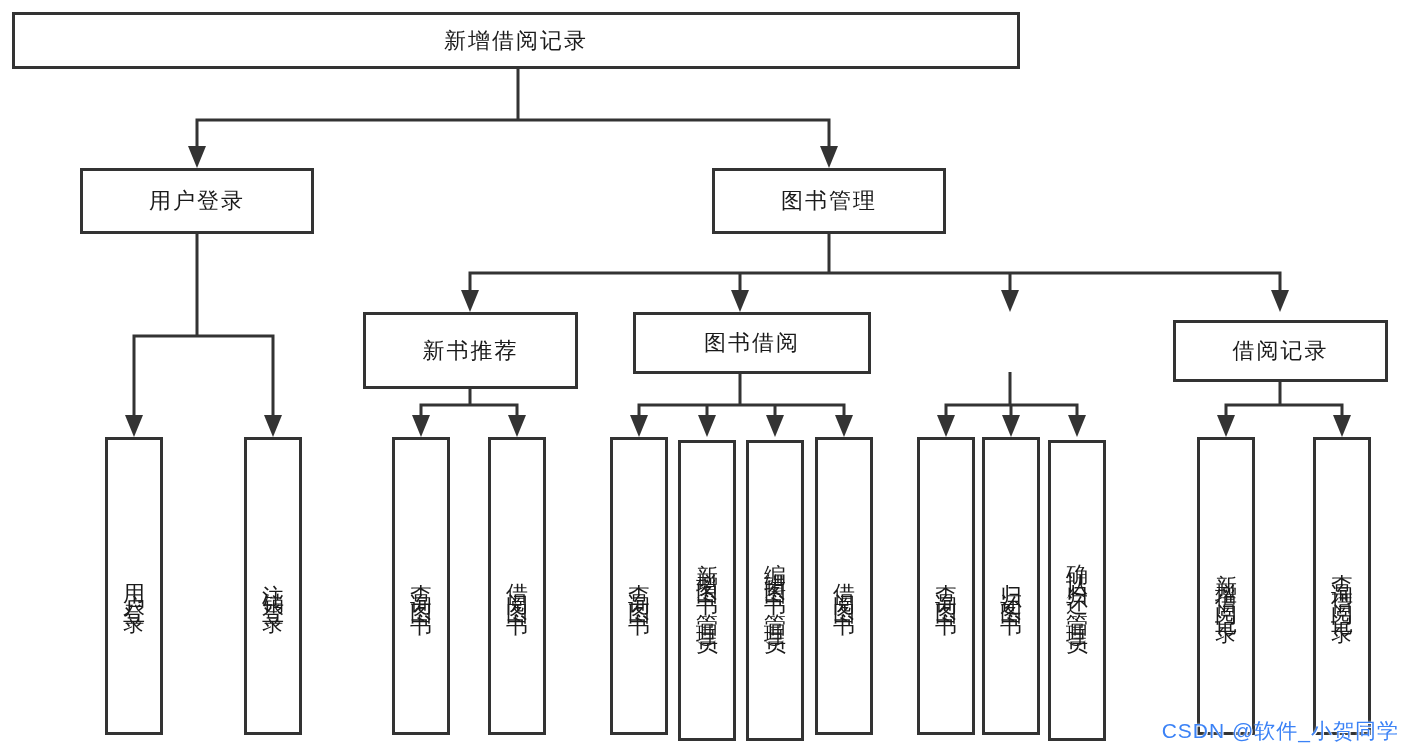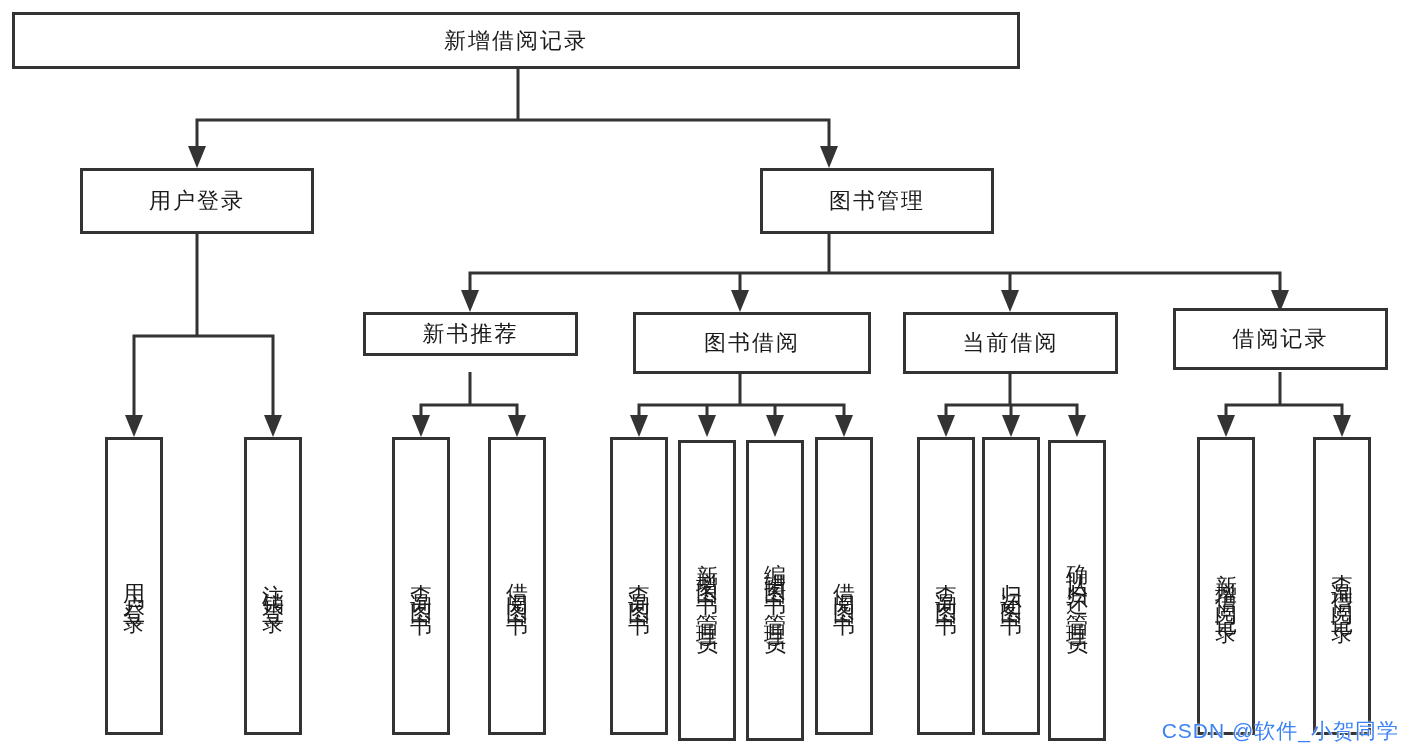--- a/index.html
+++ b/index.html
@@ -121,34 +121,31 @@
     </g>
   </svg>
 
   <div class="node hbox" style="left:12px; top:12px; width:1008px; height:57px;">
     <span class="label">新增借阅记录</span>
   </div>
 
   <div class="node hbox" style="left:80px; top:168px; width:234px; height:66px;">
     <span class="label">用户登录</span>
   </div>
-  <div class="node hbox" style="left:712px; top:168px; width:234px; height:66px;margin-left:48px;">
+  <div class="node hbox" style="left:712px; top:168px; width:234px; height:66px;">
     <span class="label">图书管理</span>
   </div>
 
-  <div class="node hbox" style="left:363px; top:312px; width:215px; height:44px;">
+  <div class="node hbox" style="left:363px; top:312px; width:215px; height:77px;">
     <span class="label">新书推荐</span>
   </div>
   <div class="node hbox" style="left:633px; top:312px; width:238px; height:62px;">
     <span class="label">图书借阅</span>
   </div>
-  <div class="node hbox" style="left:903px; top:312px; width:215px; height:62px;">
-    <span class="label">当前借阅</span>
-  </div>
-  <div class="node hbox" style="left:1173px; top:308px; width:215px; height:62px;">
+  <div class="node hbox" style="left:1173px; top:320px; width:215px; height:62px;">
     <span class="label">借阅记录</span>
   </div>
 
   <div class="node vbox" style="left:105px; top:437px; width:58px; height:298px;">
     <span class="label">用户登录</span>
   </div>
   <div class="node vbox" style="left:244px; top:437px; width:58px; height:298px;">
     <span class="label">注销登录</span>
   </div>
 

